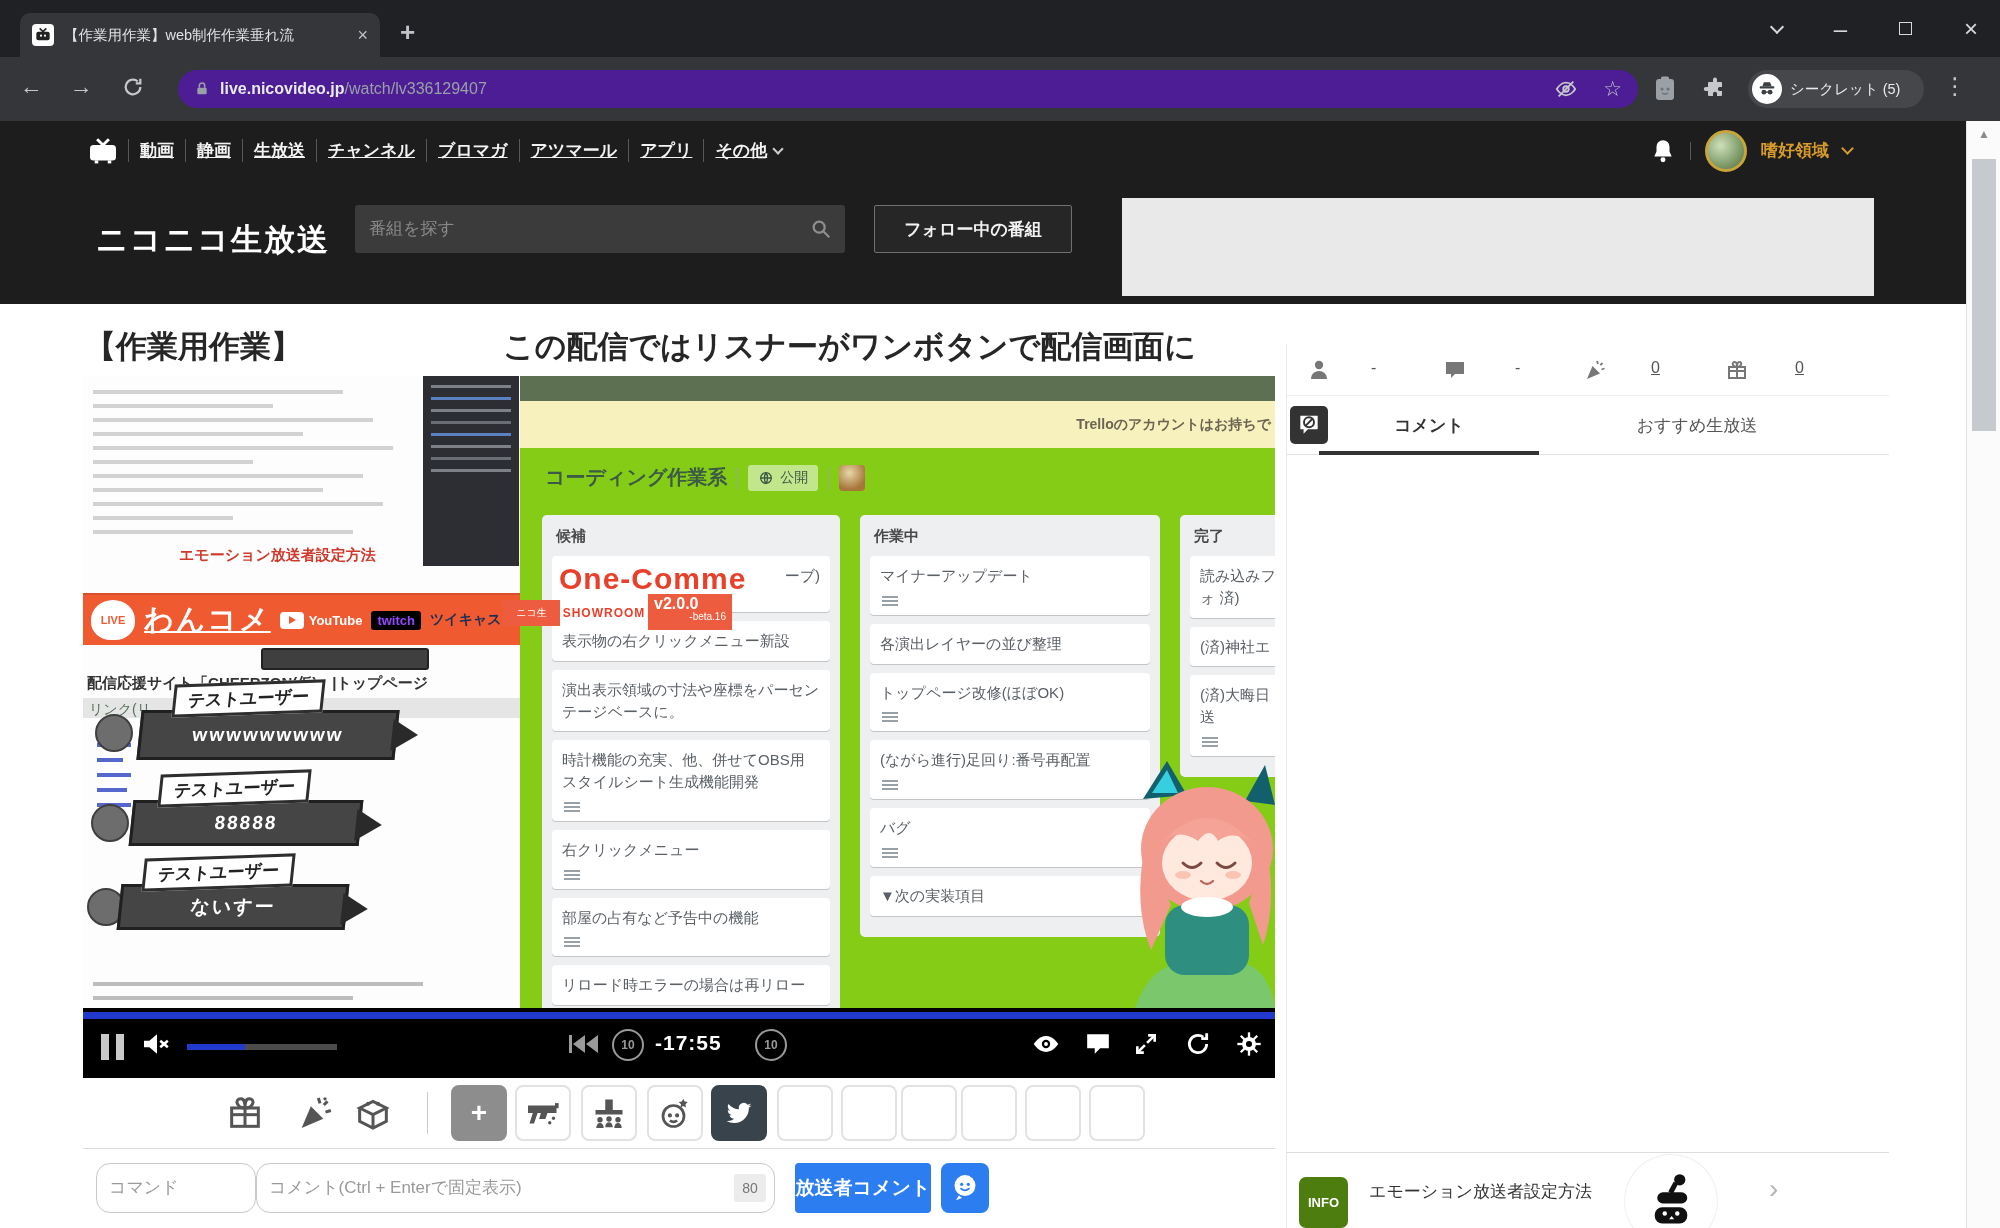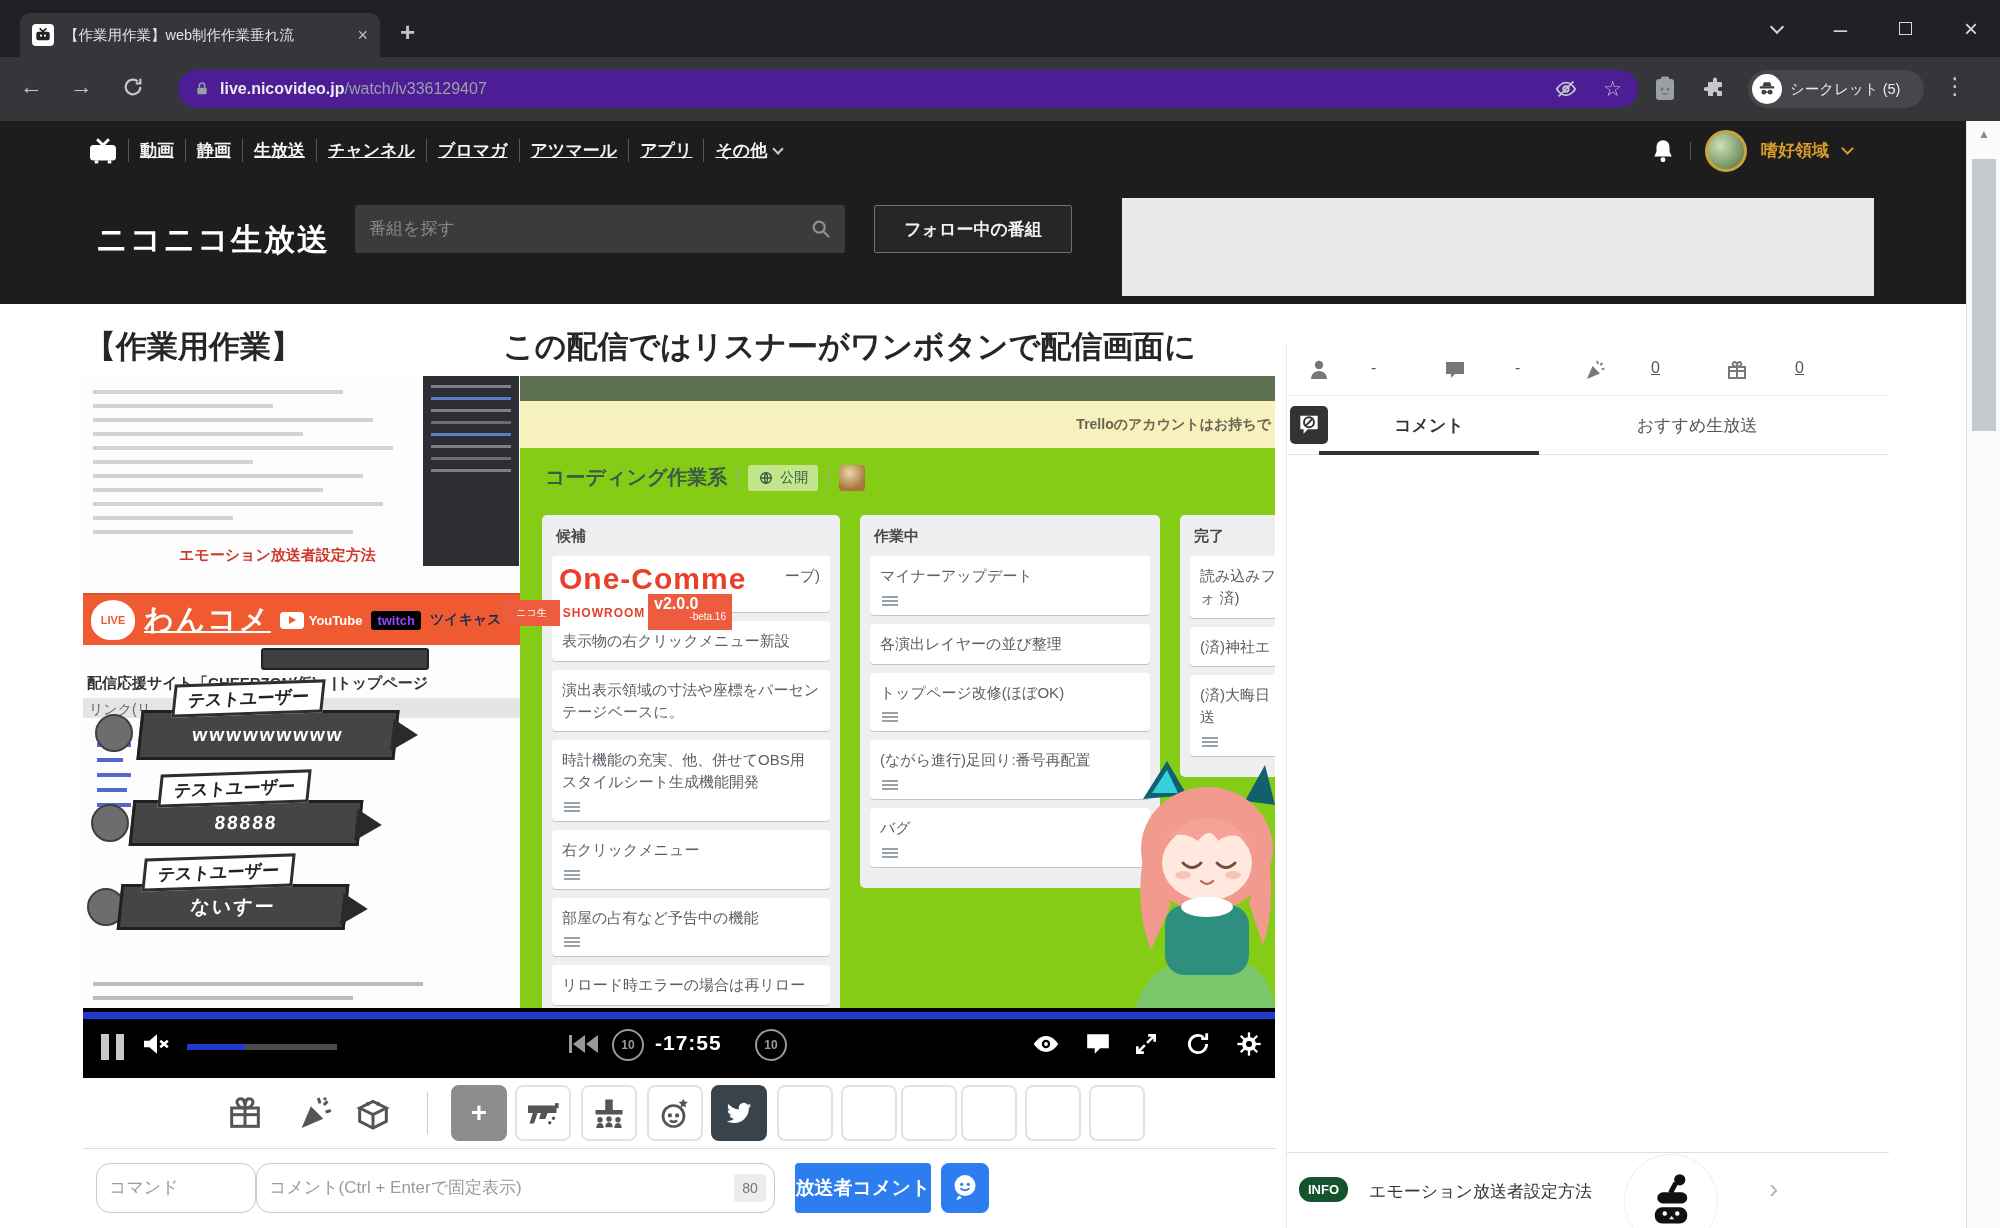--- a/index.html
+++ b/index.html
@@ -121,21 +121,21 @@
 .pstats .ic{position:absolute;top:14px}
 .pstats .val{position:absolute;top:15px;font-size:16px;color:#555}
 .val.u{text-decoration:underline}
 .ptabs{position:absolute;left:0;top:52px;width:602px;height:59px;border-bottom:1px solid #e4e4e4}
 .blockic{position:absolute;left:3px;top:10px;width:38px;height:38px;background:#333;border-radius:5px;display:flex;align-items:center;justify-content:center}
 .ptab{position:absolute;top:0;height:59px;width:220px;display:flex;align-items:center;justify-content:center;font-size:17px}
 .ptab.active{color:#333;font-weight:bold}
 .ptab.idle{color:#555}
 .tabline{position:absolute;left:32px;top:55px;width:220px;height:4px;background:#333}
 .pinfo{position:absolute;left:0;bottom:0;width:602px;height:76px;border-top:1px solid #ddd;background:#fff}
-.infobadge{position:absolute;left:12px;top:24px;background:#14532d;color:#fff;font-weight:bold;font-size:13px;padding:5px 9px;border-radius:12px}
+.infobadge{position:absolute;left:12px;top:24px;background:#4d7c0f;color:#fff;font-weight:bold;font-size:13px;padding:18px 9px;border-radius:7px}
 .infotext{position:absolute;left:82px;top:27px;font-size:17px;color:#333}
 .mascot{position:absolute;left:338px;top:2px;width:92px;height:92px;background:#fff;border-radius:50%;box-shadow:0 0 0 1px #f0f0f0;display:flex;align-items:center;justify-content:center}
 .pchev{position:absolute;left:482px;top:20px;color:#b5b5b5;font-size:28px}
 </style>
 </head>
 <body>
 
 <div class="screen">
 
   <div class="titlebar">
@@ -371,20 +371,21 @@
           <div class="card">リロード時エラーの場合は再リロー</div>
         </div>
 
         <div class="tcol" style="left:340px;width:300px">
           <div class="tch">作業中</div>
           <div class="card"><span>マイナーアップデート</span><div class="desc"></div></div>
           <div class="card">各演出レイヤーの並び整理</div>
           <div class="card"><span>トップページ改修(ほぼOK)</span><div class="desc"></div></div>
           <div class="card"><span>(ながら進行)足回り:番号再配置</span><div class="desc"></div></div>
           <div class="card"><span>バグ</span><div class="desc"></div></div>
+          <div class="card">▼次の実装項目</div>
         </div>
 
         <div class="tcol" style="left:660px;width:130px">
           <div class="tch">完了</div>
           <div class="card">読み込みフォ 済)</div>
           <div class="card">(済)神社エ</div>
           <div class="card"><span>(済)大晦日 放送</span><div class="desc"></div></div>
         </div>
       </div>
 

